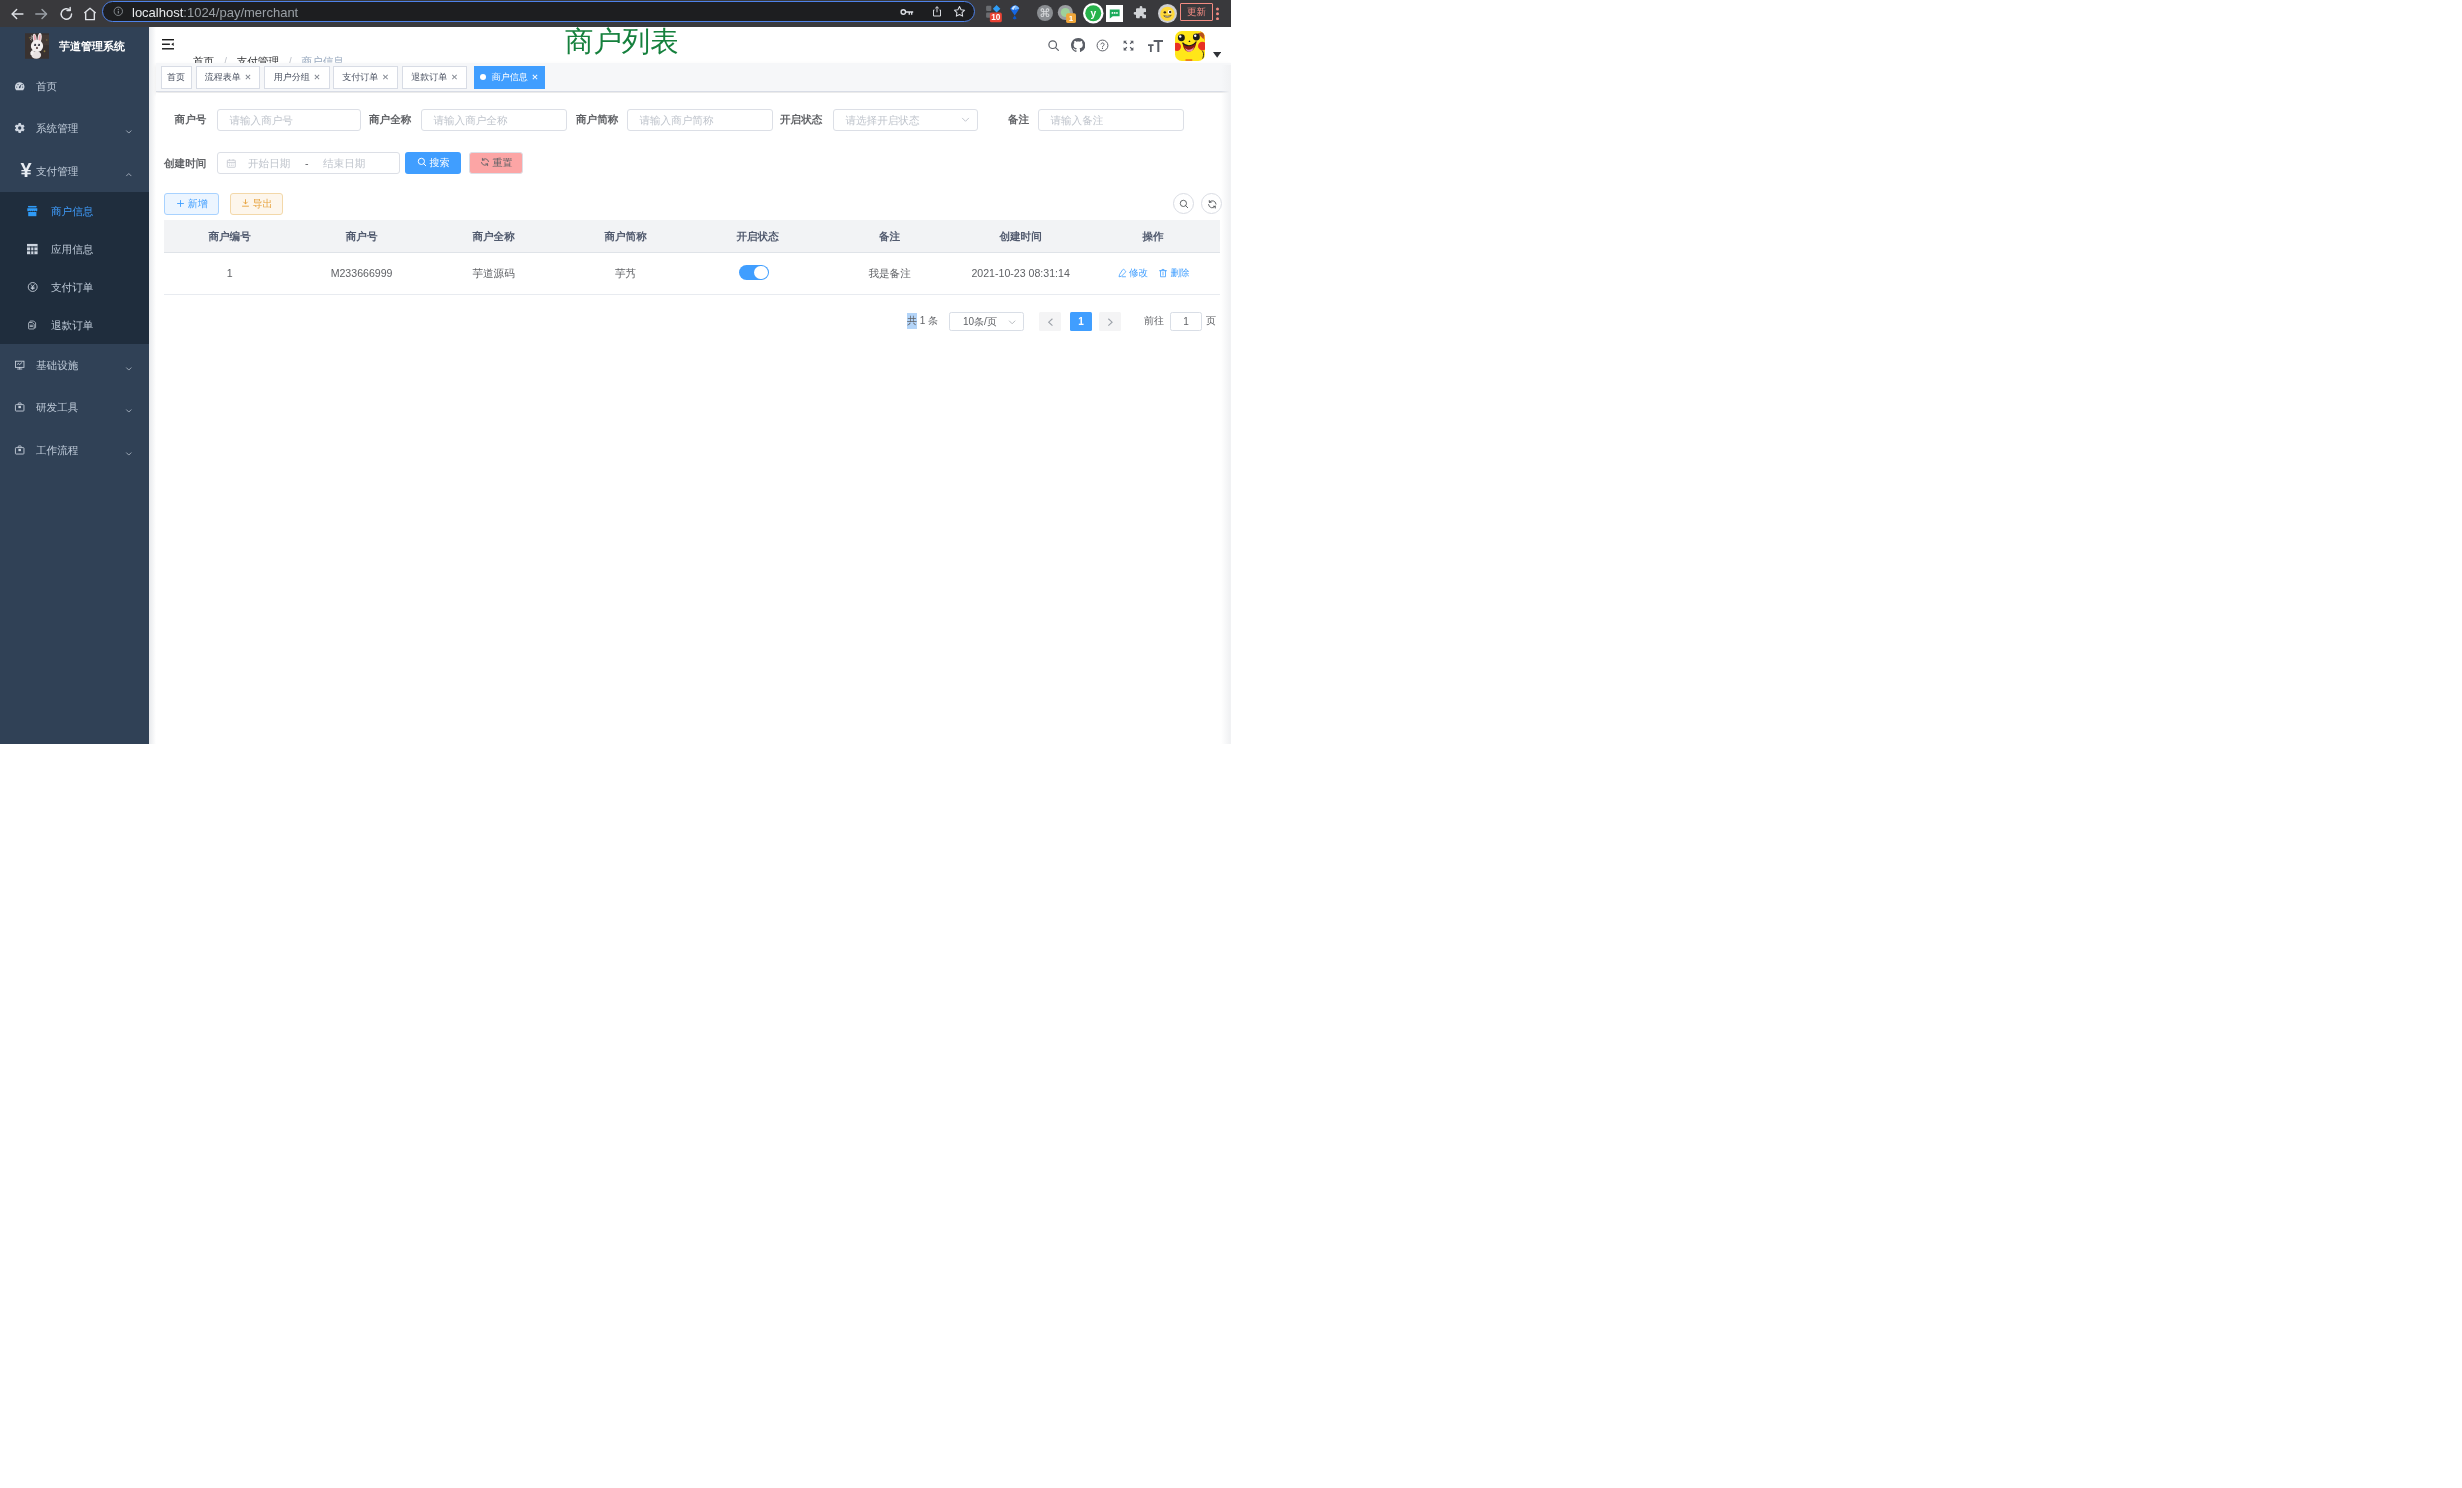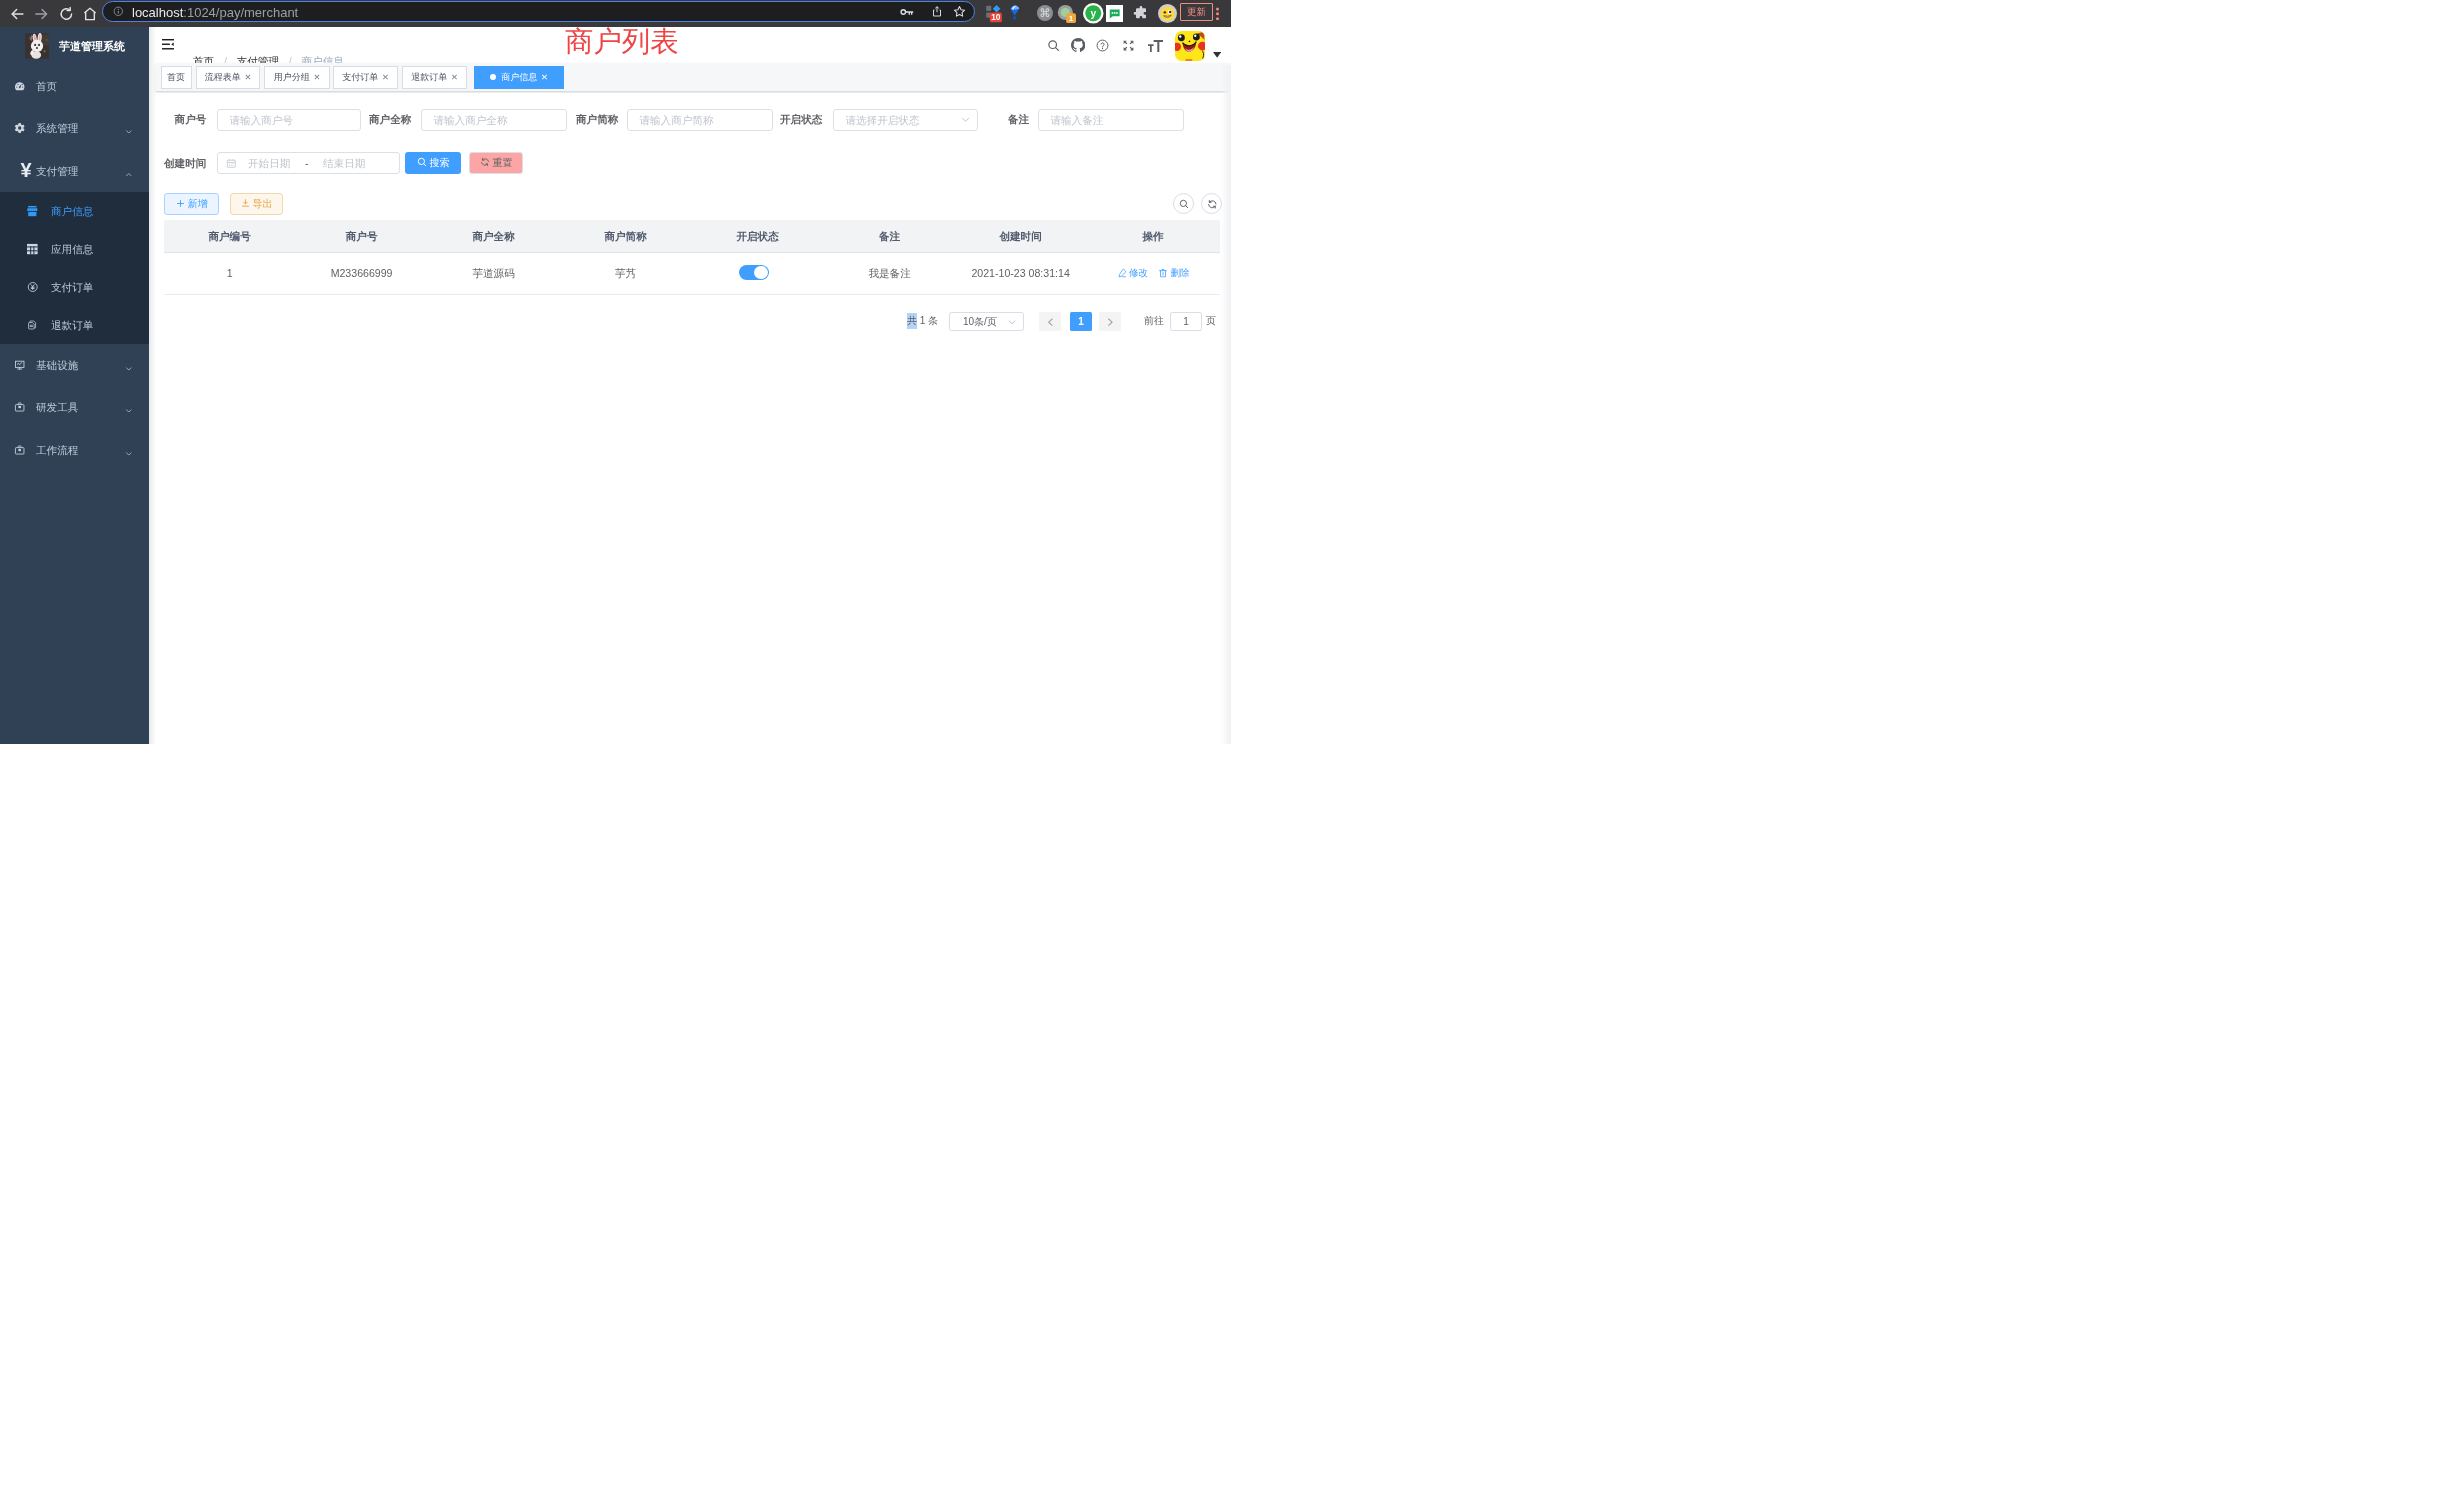--- a/index.html
+++ b/index.html
@@ -28,21 +28,21 @@
 #submenu { position:absolute; left:0; top:165px; width:149px; height:152px; background:#1f2d3d; }
 .smi { position:absolute; left:0; width:149px; height:38px; color:#bfcbd9; }
 .smi .txt { position:absolute; left:51px; top:0; line-height:38px; font-size:10.6px; }
 .smi svg.ic { left:27px; }
 .smi.act { color:#409eff; }
 
 #navbar { position:absolute; left:0; top:0; right:0; height:36px; background:#fff; }
 #crumb { position:absolute; left:37px; top:0; line-height:36px; font-size:10.6px; color:#303133; white-space:nowrap;margin-top:16px; }
 #crumb .sep { color:#c0c4cc; margin:0 6.8px; font-weight:normal;}
 #crumb .cur { color:#97a8be; }
-#redtitle { position:absolute; left:409px; top:-3.8px; font-size:28.4px; color:#ef4444; white-space:nowrap; z-index:5; }
+#redtitle { position:absolute; left:409px; top:-3.8px; font-size:28.4px; color:#15803d; white-space:nowrap; z-index:5; }
 .nbi { position:absolute; }
 
 #tabbar { position:absolute; left:0; top:36px; right:0; height:29px; background:#f6f7f9; border-bottom:0.8px solid #d8dce5; box-shadow:0 1.5px 3.8px 0 rgba(0,0,0,.10); }
 .tag { position:absolute; top:3.4px; height:23px; background:#fff; border:0.8px solid #d8dce5; color:#495060; font-size:9px; line-height:21px; text-align:center; }
 .tag .x { display:inline-block; font-size:8.3px; color:#7d828c; margin-left:3.8px; }
 .tag.act { background:#409eff; border-color:#409eff; color:#fff; }
 .tag.act .x { color:#fff; }
 .tag .dot { display:inline-block; width:6px; height:6px; background:#fff; border-radius:50%; margin-right:5.3px; position:relative; top:-0.8px;}
 
 #content { position:absolute; left:0; top:66px; right:0; bottom:0; background:#fff; }
@@ -333,21 +333,21 @@
             <path d="M0 0h11L5.5 7.5z"></path>
           </svg>
       </div>
       <div id="redtitle">商户列表</div>
       <div id="tabbar">
         <div class="tag" style="left:4.5px;width:31px;">首页</div>
         <div class="tag" style="left:40px;width:64px;">流程表单<span class="x">✕</span></div>
         <div class="tag" style="left:108px;width:66px;">用户分组<span class="x">✕</span></div>
         <div class="tag" style="left:177px;width:65px;">支付订单<span class="x">✕</span></div>
         <div class="tag" style="left:246px;width:65px;">退款订单<span class="x">✕</span></div>
-        <div class="tag act" style="left:318px;width:90px;"><span class="dot"></span>商户信息<span class="x">✕</span></div>
+        <div class="tag act" style="left:318px;width:71px;"><span class="dot"></span>商户信息<span class="x">✕</span></div>
       </div>
       <div id="scrollstrip" style="position:absolute;right:0;top:38px;width:10px;height:679px;background:linear-gradient(90deg, rgba(243,244,246,0) 0%, #f1f2f4 85%);z-index:4;"></div>
       <div id="content">
 
         <div class="lbl" style="left:18.6px;top:16px;">商户号</div>
         <div class="inp" style="left:61px;top:15.5px;width:144px;">
             <span class="ph">请输入商户号</span>
           </div>
         <div class="lbl" style="left:213px;top:16px;">商户全称</div>
         <div class="inp" style="left:265px;top:15.5px;width:146px;">

